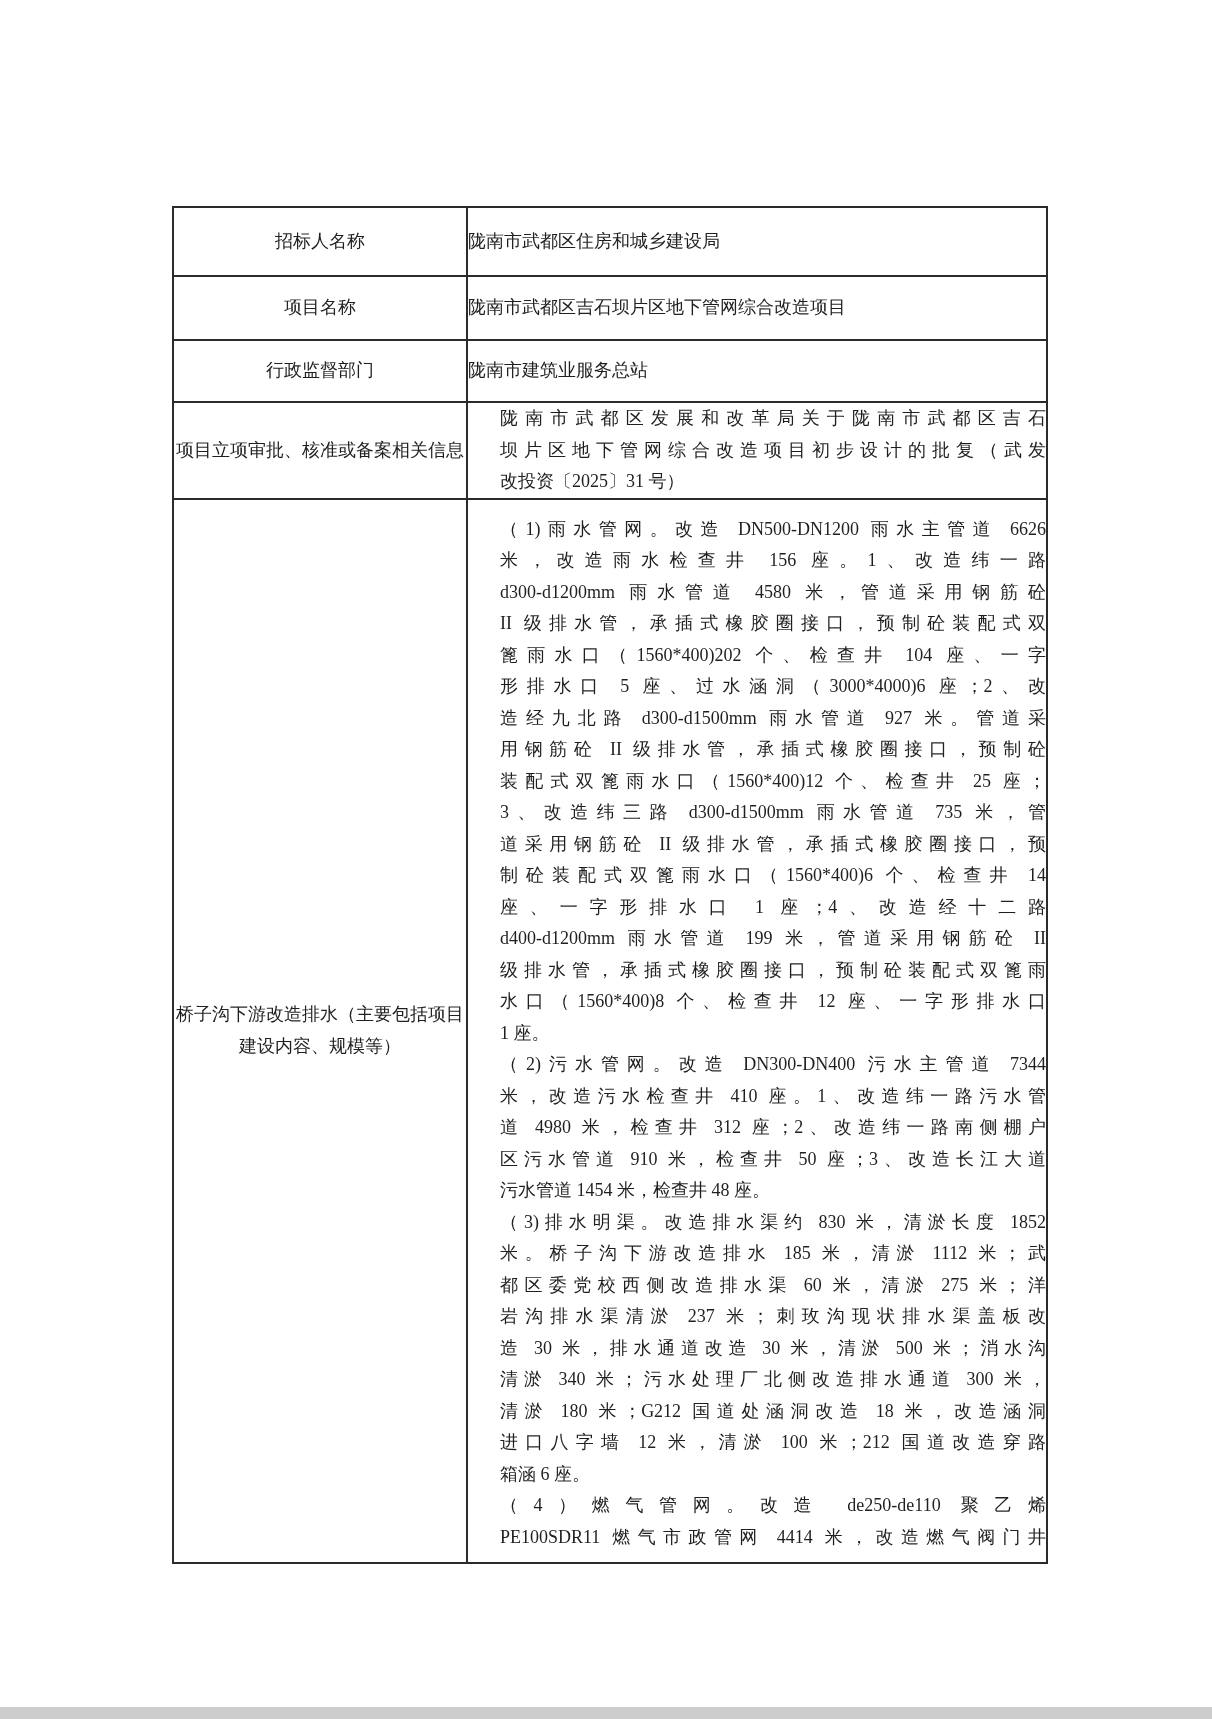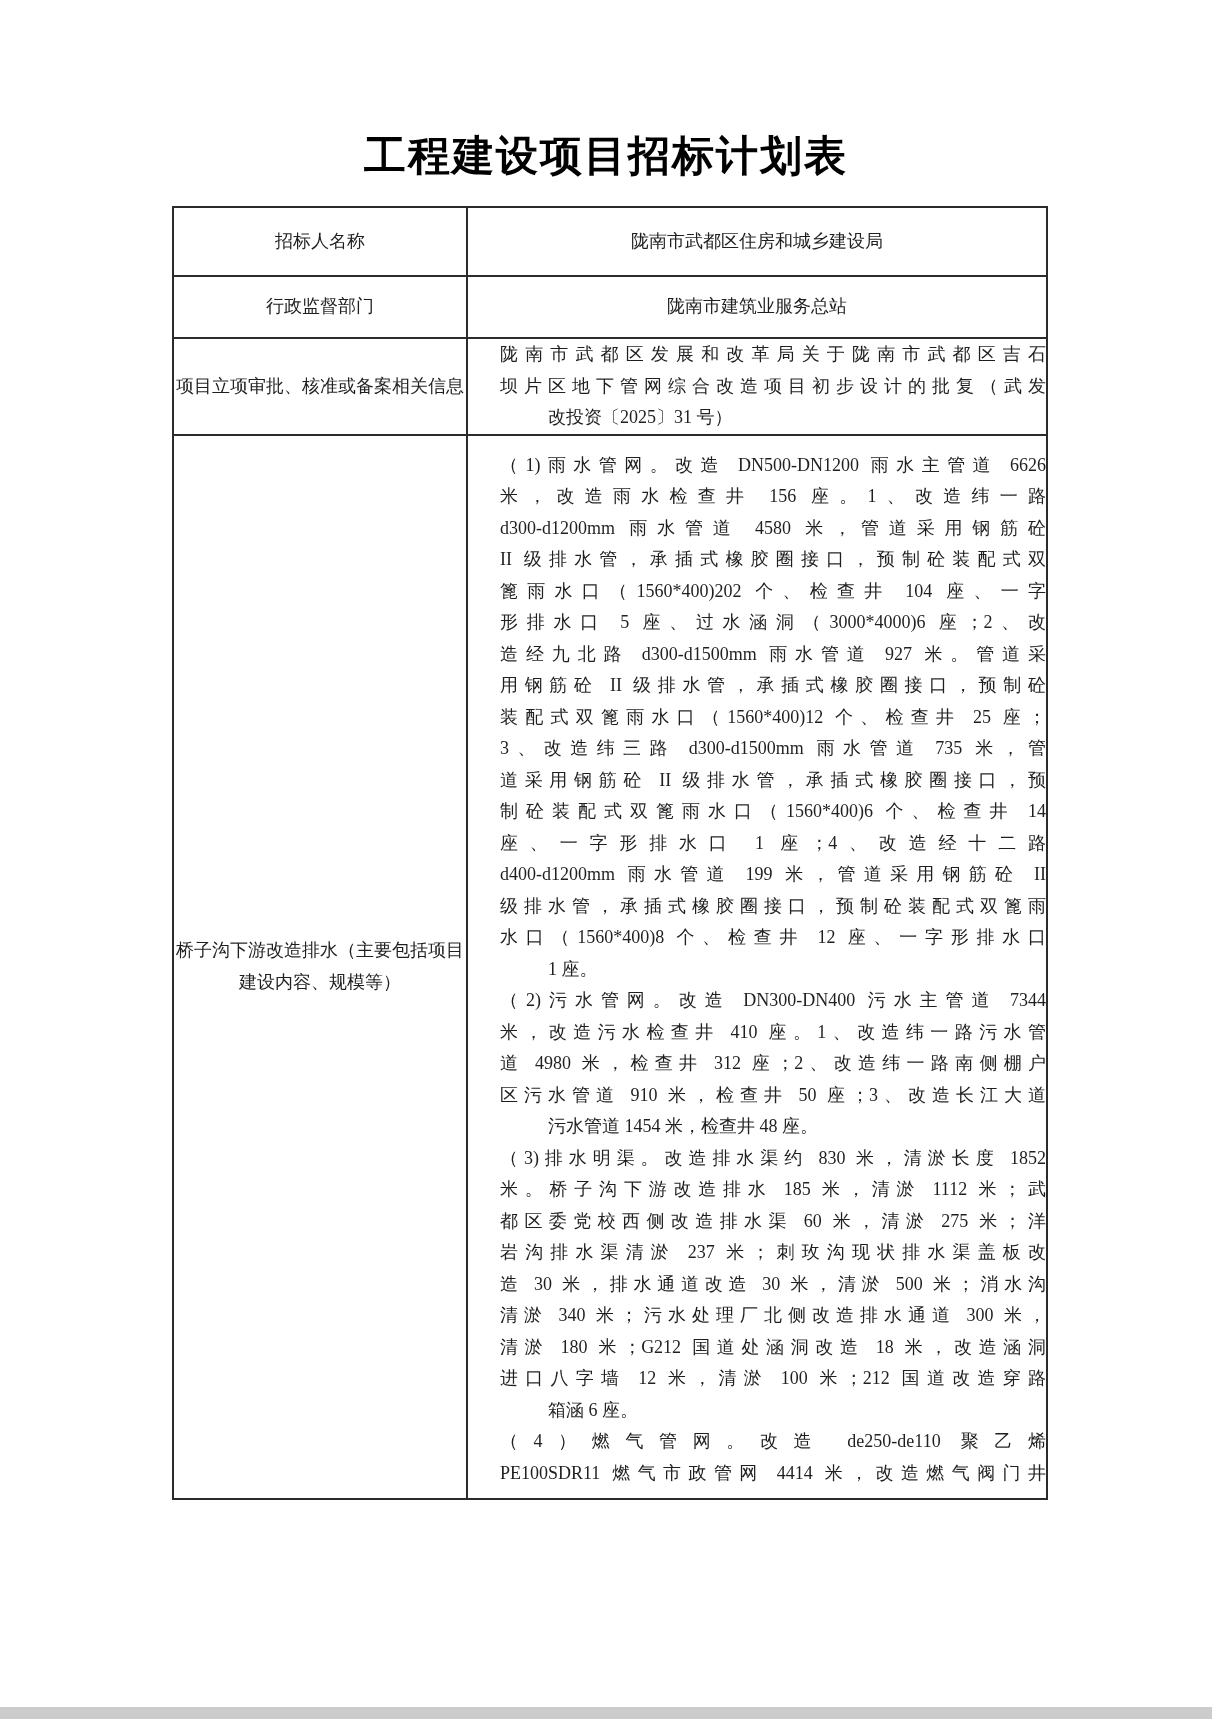--- a/index.html
+++ b/index.html
@@ -17,52 +17,55 @@
   table.bid-table{
     position:absolute;left:172px;top:206px;width:870px;
     border-collapse:collapse;table-layout:fixed;
   }
   table.bid-table td{
     border:2px solid #2b2b2b;vertical-align:middle;
     font-size:18px;line-height:31.5px;color:#1f1f1f;
     padding:0;overflow:hidden;
   }
   td.lbl{width:292px;text-align:center;padding:4px 9px;}
-  td.val{width:578px;text-align:center;padding:4px 12px;}
+  td.val{width:578px;text-align:left;padding:4px 12px;}
   td.val-lines{width:578px;text-align:left;vertical-align:top;padding:2px 12px 0 14px;}
   tr.r1 td{height:67px;}
   tr.r2 td{height:62px;}
   tr.r3 td{height:60px;margin-top:12px;}
   tr.r4 td{height:87px;}
   tr.r5 td{height:1056px;}
   tr.r4 td.val-lines{vertical-align:middle;}
   tr.r5 td.val-lines{padding-top:6px;}
   .tl{
     text-align:justify;text-align-last:justify;
     white-space:nowrap;
     padding-left:32px;
   }
-  .tl.nj{text-align:left;text-align-last:auto;margin-left:48px;}
+  .tl.nj{text-align:left;text-align-last:auto;}
   .bottom-bar{
     position:absolute;left:0;bottom:0;width:1212px;height:12px;
     background:#cccccc;
   }
 </style>
 </head>
 <body>
 
 <div class="page">
 
-  <div class="doc-title">工程建设项目招标计划表</div>
 
   <table class="bid-table">
     <tbody>
         <tr class="r1">
       <td class="lbl">招标人名称</td>
       <td class="val">陇南市武都区住房和城乡建设局</td>
+    </tr>
+    <tr class="r2">
+      <td class="lbl">项目名称</td>
+      <td class="val">陇南市武都区吉石坝片区地下管网综合改造项目</td>
     </tr>
     <tr class="r3">
       <td class="lbl">行政监督部门</td>
       <td class="val">陇南市建筑业服务总站</td>
     </tr>
     <tr class="r4">
       <td class="lbl">项目立项审批、核准或备案相关信息</td>
       <td class="val-lines">
             <div class="tl">陇南市武都区发展和改革局关于陇南市武都区吉石</div>
             <div class="tl">坝片区地下管网综合改造项目初步设计的批复（武发</div>

